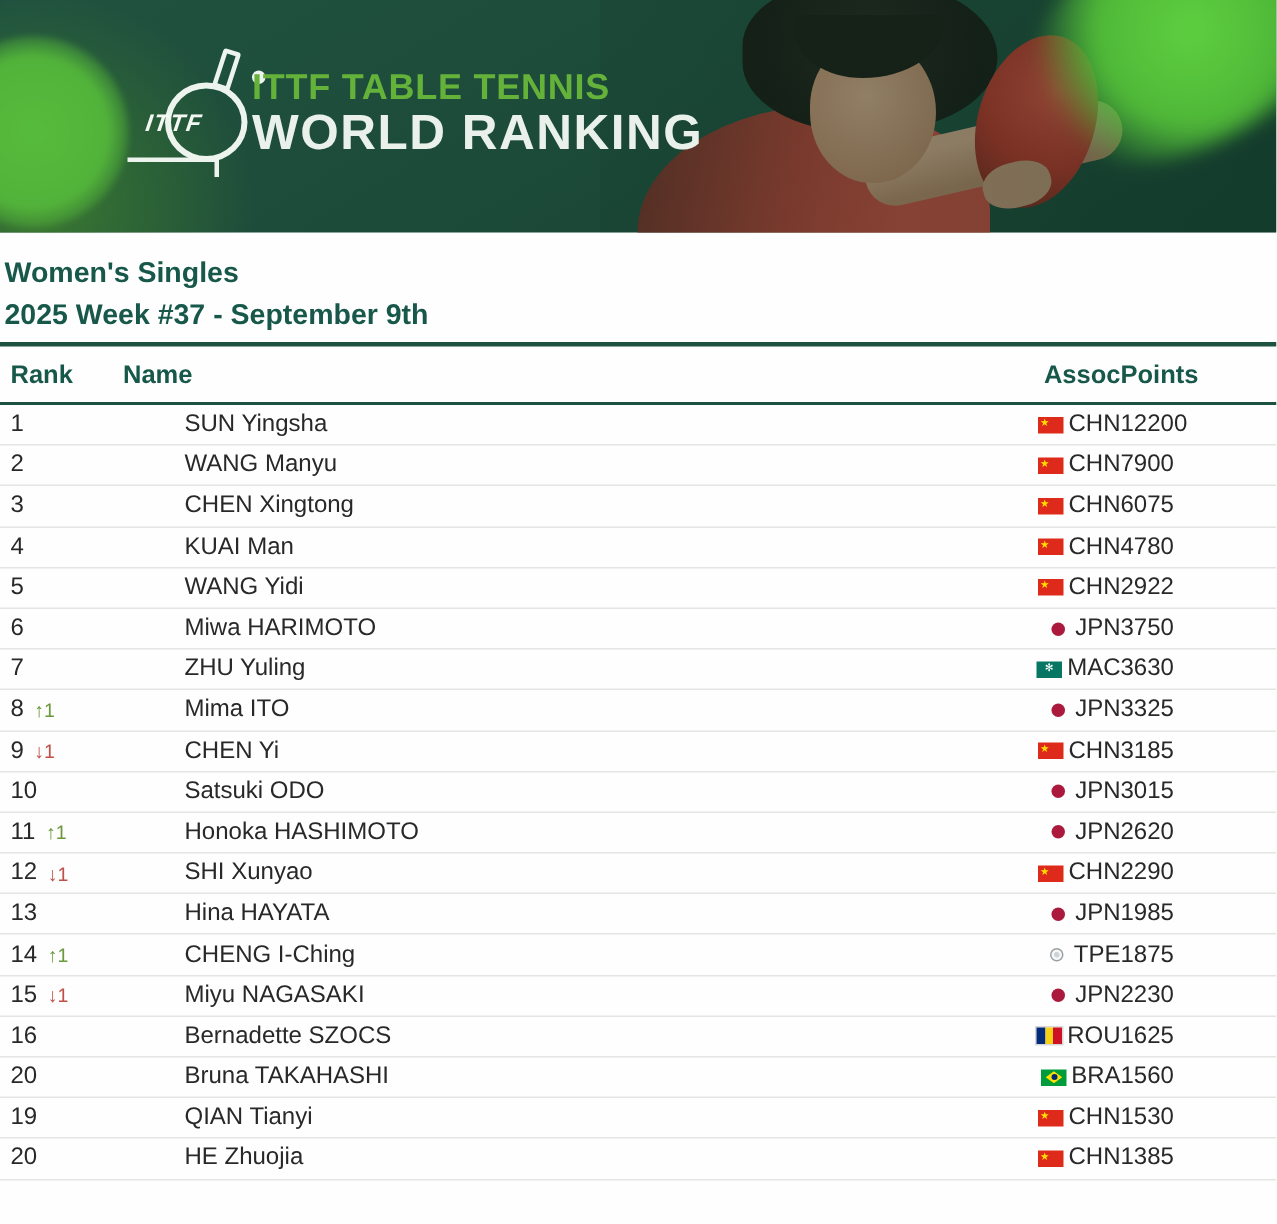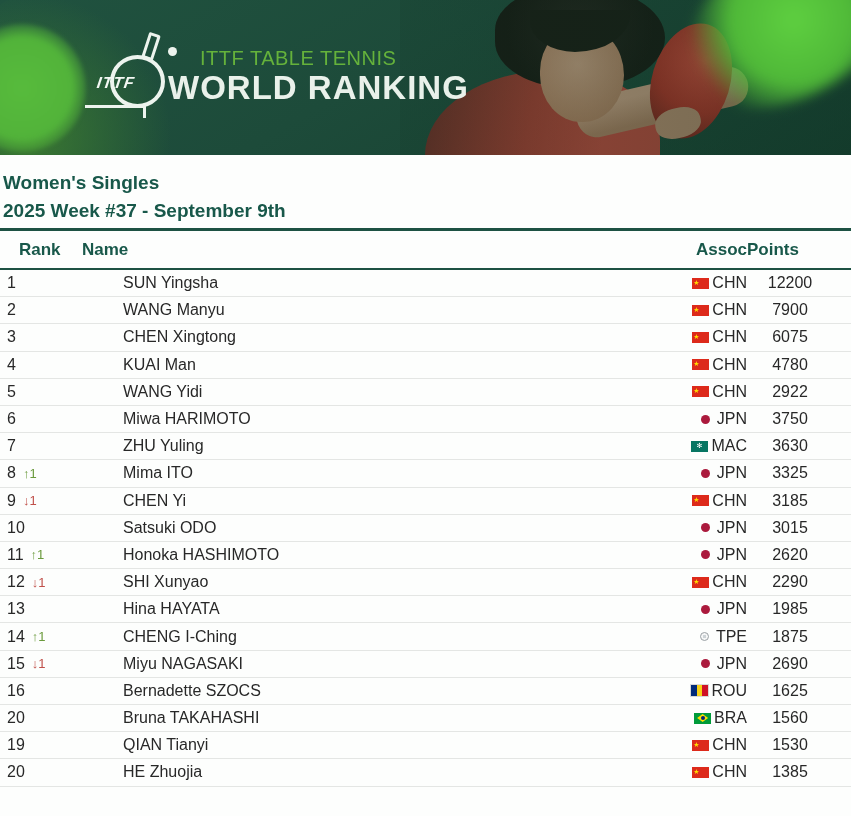--- a/index.html
+++ b/index.html
@@ -48,44 +48,44 @@
   .lg-blade { left:25px; top:25px; width:55px; height:53px; border:4px solid #edf4ee; border-radius:50%; }
   .lg-handle { left:60px; top:3px; width:12px; height:27px; border:3px solid #edf4ee;
     transform:rotate(18deg); border-radius:2px; }
   .lg-ball { left:83px; top:17px; width:9px; height:9px; background:#edf4ee; border-radius:50%; }
   .lg-text { left:12px; top:44px; color:#f3f8f3; font-size:16px; font-weight:700; font-style:italic;
     letter-spacing:1px; transform:skewX(-8deg); }
   .lg-table { left:0; top:75px; width:61px; height:3px; background:#edf4ee; }
   .lg-leg { left:58px; top:75px; width:3px; height:13px; background:#edf4ee; }
 
   .banner-titles { position:absolute; left:168px; top:45px; z-index:2; }
-  .bt1 { color:#65b23b; font-size:20px; font-weight:400; letter-spacing:.5px; line-height:27px;margin-left:32px; }
+  .bt1 { color:#65b23b; font-size:24px; font-weight:700; letter-spacing:.5px; line-height:27px; }
   .bt2 { color:#e9f1ea; font-size:33px; font-weight:700; letter-spacing:1px; line-height:32px; }
 
   
   .title-block { padding:14px 0 0 3px; height:73px; }
   .title-block h1, .title-block h2 { font-size:19px; font-weight:700; color:#18584a; line-height:28px; }
 
   
   .grid { display:grid; grid-template-columns:78px 1fr 120px 104px; align-items:center; }
   .thead { height:42px; border-top:3px solid #1d5243; border-bottom:2px solid #1d5243;
     font-size:17px; font-weight:700; color:#18584a; }
-  .th-rank { padding-left:7px;margin-left:12px; }
+  .th-rank { padding-left:7px; }
   .th-name { padding-left:4px; }
   .th-assoc { text-align:right; }
   .th-points { text-align:left; padding-right:34px; }
 
   .row { height:27.2px; border-bottom:1px solid #e4e6e4; font-size:16px; color:#282828; }
   .cell-rank { display:flex; align-items:center; gap:7px; padding-left:7px; }
   .rank-change { font-size:13px; }
   .rank-change.up { color:#6a9a3c; }
   .rank-change.down { color:#c0504a; }
   .cell-name { padding-left:4px; white-space:nowrap;margin-left:41px; }
   .cell-assoc { display:flex; justify-content:flex-end; align-items:center; gap:3px; }
-  .cell-points { text-align:center; padding-right:18px; }
+  .cell-points { text-align:left; padding-right:18px; }
 
   
   .flag { position:relative; display:inline-block; width:17px; height:11px; flex:0 0 17px; }
   .flag i { position:absolute; display:block; font-style:normal; }
   .flag-chn { background:#dd2a1b; }
   .flag-chn .star { color:#ffde00; font-size:7px; line-height:7px; left:1px; top:1px; }
   .flag-jpn .dot { width:9px; height:9px; border-radius:50%; background:#ab1a3d; left:4px; top:1px; }
   .flag-mac { background:#077663; }
   .flag-mac .lotus { color:#fff; font-size:7px; line-height:8px; left:5px; top:1px; }
   .flag-tpe .ring { width:9px; height:9px; border-radius:50%; border:1.5px solid #9aa0a4;
@@ -369,21 +369,21 @@
       <span>15</span>
       <span class="rank-change down">↓1</span>
     </div>
     <div class="cell-name">Miyu NAGASAKI</div>
     <div class="cell-assoc">
           <span class="flag flag-jpn">
             <i class="dot"></i>
           </span>
       <span>JPN</span>
     </div>
-    <div class="cell-points">2690</div>
+    <div class="cell-points">2230</div>
   </div>
 
   <div class="grid row">
     <div class="cell-rank">
       <span>16</span>
 
     </div>
     <div class="cell-name">Bernadette SZOCS</div>
     <div class="cell-assoc">
           <span class="flag flag-rou">

